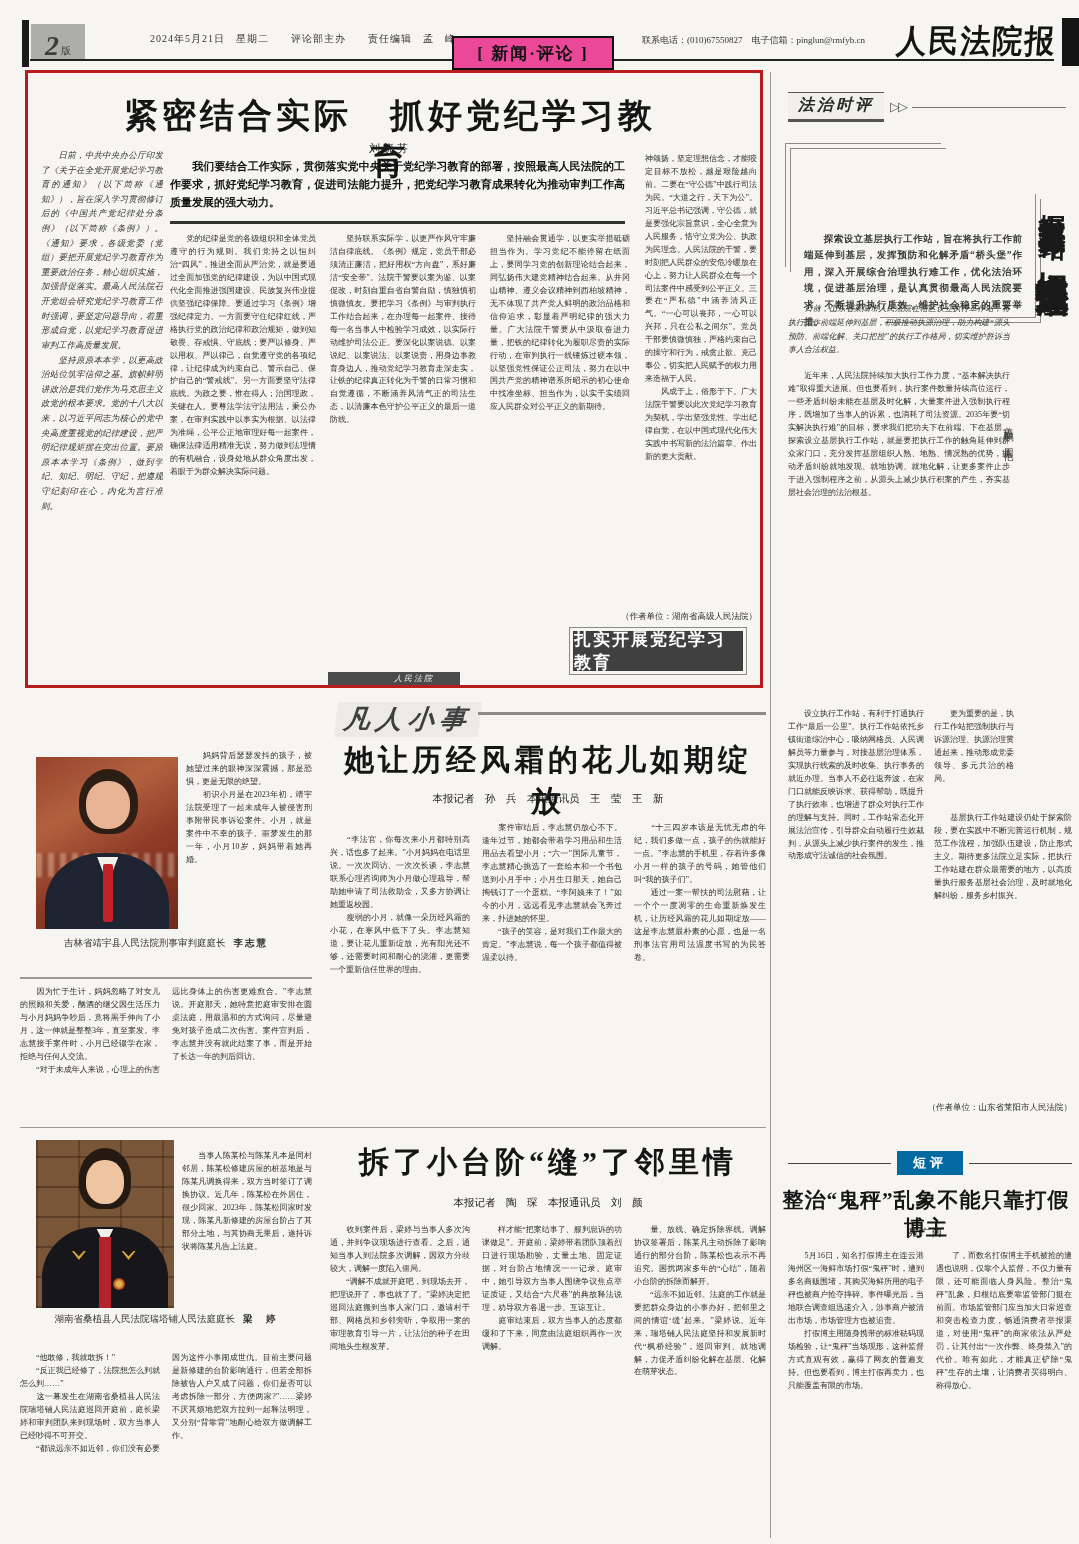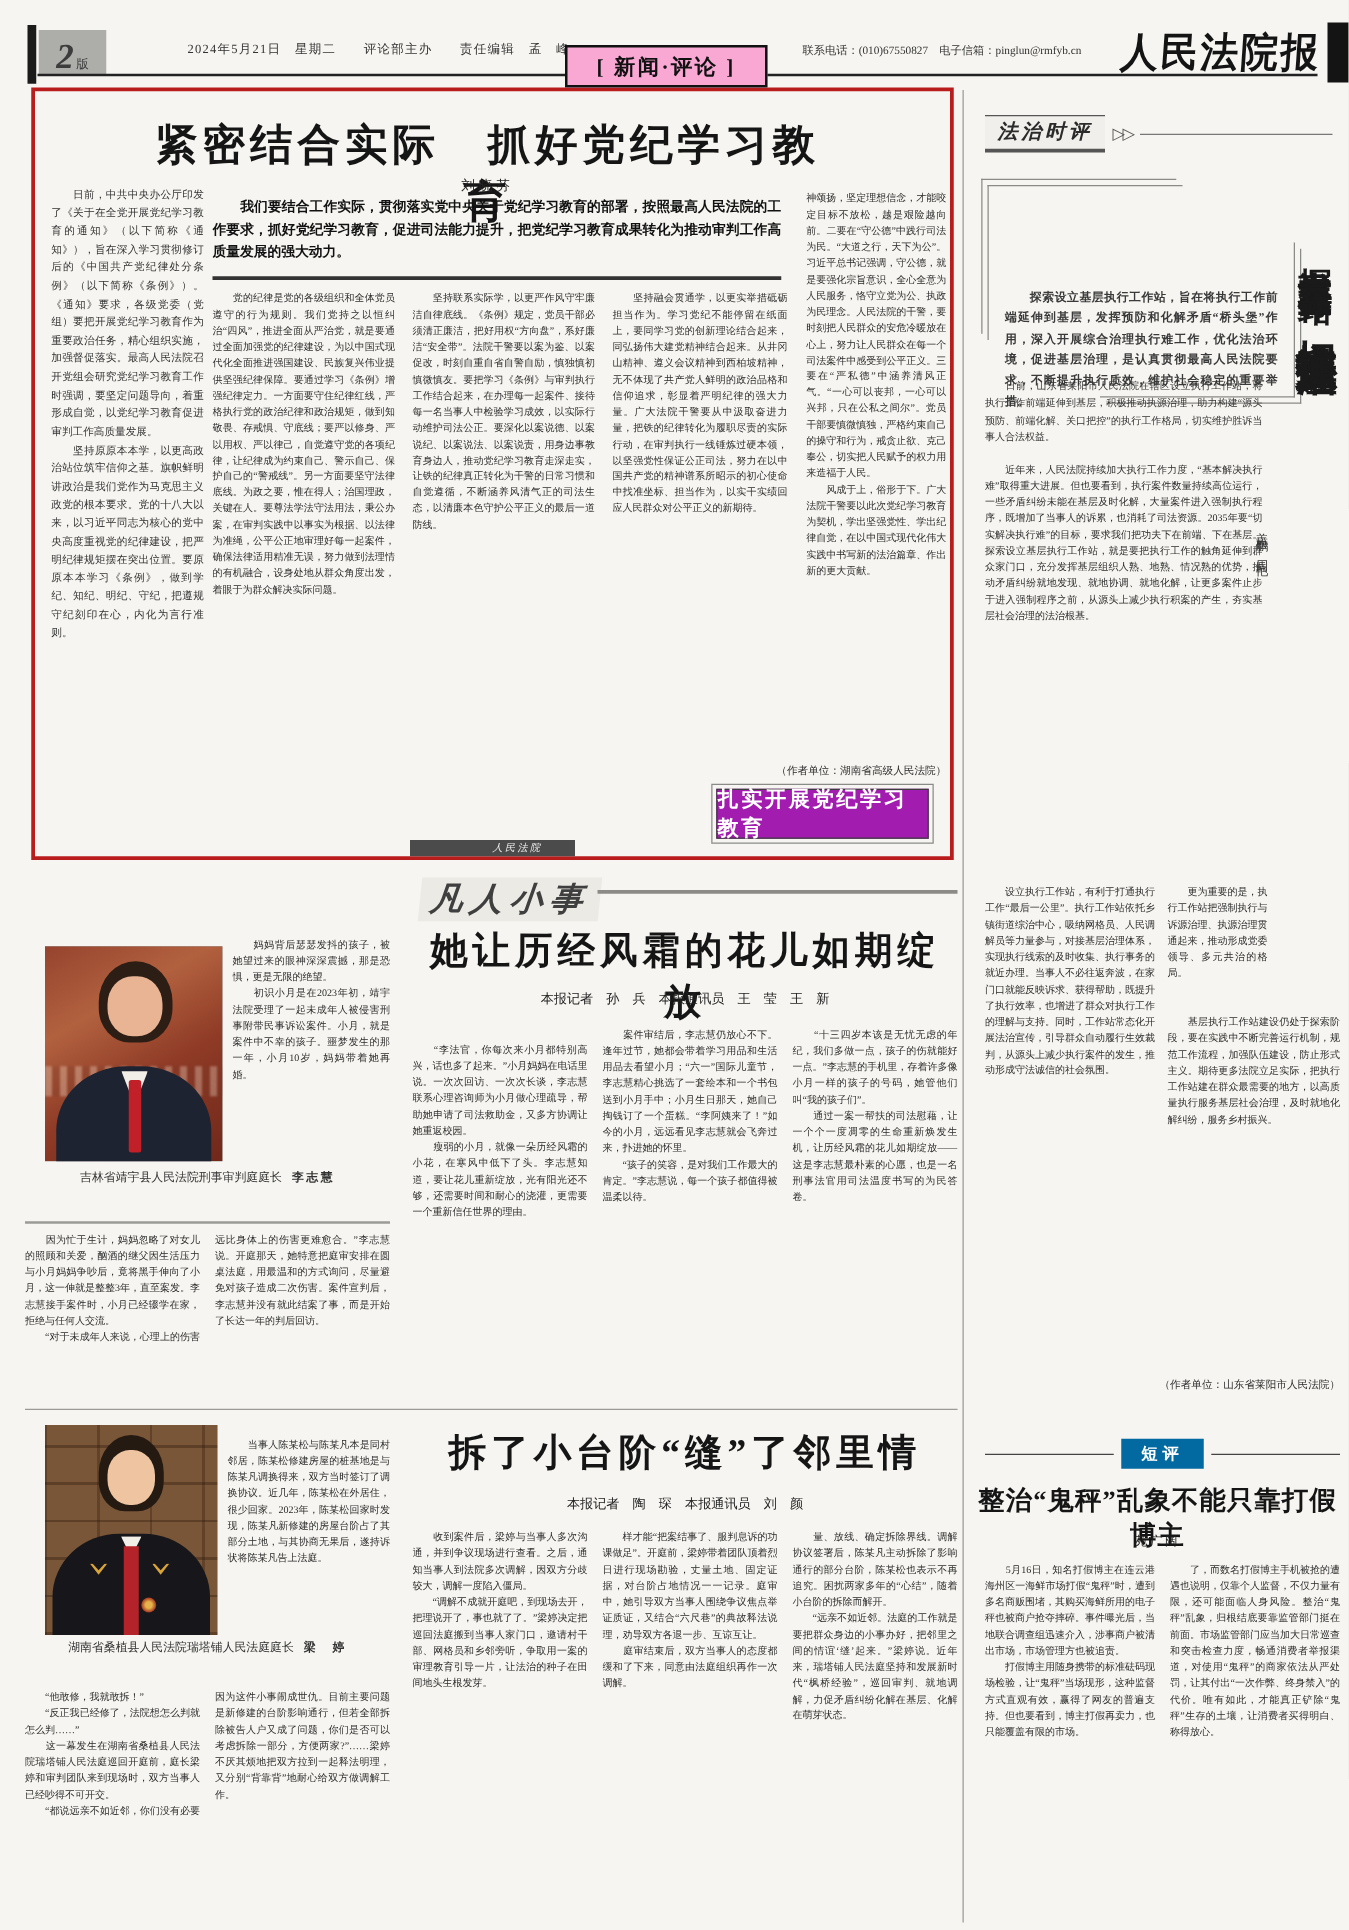--- a/index.html
+++ b/index.html
@@ -1,21 +1,21 @@
 <!DOCTYPE html>
 <html><head>
 <meta charset="utf-8">
 <style>
   html,body{margin:0;padding:0;background:#e9e8e4;}
   #page{position:relative;width:1079px;height:1544px;margin:0 auto;background:#f6f5f1;
         font-family:"Liberation Serif","DejaVu Serif",serif;color:#222;overflow:hidden;}
   .abs{position:absolute;}
   .col{position:absolute;font-size:8px;line-height:1.62;text-align:justify;overflow:hidden;
        white-space:pre-line;color:#2d2d2d;text-justify:inter-ideograph;}
-  .italic-col{font-size:8.5px;line-height:1.72;color:#333;}
+  .italic-col{font-style:italic;font-size:8.5px;line-height:1.72;color:#333;}
   .lead-bold{position:absolute;font-size:11px;font-weight:bold;line-height:1.62;text-align:justify;
        overflow:hidden;color:#111;white-space:pre-line;}
   .headline{position:absolute;font-weight:bold;color:#151515;text-align:center;letter-spacing:4px;
        font-family:"Liberation Serif","DejaVu Serif",serif;}
   .byline{position:absolute;text-align:center;font-size:10.5px;color:#222;}
   .caption{position:absolute;text-align:center;font-size:9.5px;color:#333;line-height:1.5;}
   .caption b{margin-left:8px;letter-spacing:2px;}
   .rule{position:absolute;background:#222;}
   .grayline{position:absolute;background:#9b9a96;}
   .vert{writing-mode:vertical-rl;text-orientation:upright;}
@@ -25,21 +25,21 @@
        color:#3a3a3a;text-align:justify;white-space:pre-line;}
   .quotebox:before{content:"";position:absolute;left:-2px;top:-2px;width:64%;height:74%;
        border-left:1px solid #8a8a86;border-top:1px solid #8a8a86;
        box-shadow:-4px -4px 0 -1px rgba(138,138,134,0);outline:none;}
   .quotebox i.tl{position:absolute;left:-7px;top:-7px;width:64%;height:74%;
        border-left:1px solid #8a8a86;border-top:1px solid #8a8a86;}
   .quotebox i.br{position:absolute;right:-2px;bottom:-2px;width:64%;height:74%;
        border-right:1px solid #8a8a86;border-bottom:1px solid #8a8a86;}
   .quotebox i.br2{position:absolute;right:-7px;bottom:-7px;width:64%;height:74%;
        border-right:1px solid #8a8a86;border-bottom:1px solid #8a8a86;}
-  .banner{position:absolute;background:#a21caf;border:1px solid #3c3c3c;box-shadow:0 0 0 3px #f6f5f1,0 0 0 4px #8a8a86;
+  .banner{position:absolute;background:#404040;border:1px solid #3c3c3c;box-shadow:0 0 0 3px #f6f5f1,0 0 0 4px #8a8a86;
        color:#fff;font-weight:bold;font-size:17px;letter-spacing:2px;display:flex;align-items:center;justify-content:center;}
   .photo{position:absolute;overflow:hidden;background:#888;}
   .photo *{position:absolute;}
   .tagbox{position:absolute;background:#4b4b4b;color:#f2f2f2;font-size:8px;letter-spacing:2px;
        display:flex;align-items:center;justify-content:center;font-style:italic;}
   .script-label{position:absolute;font-weight:bold;font-style:italic;font-size:26px;color:#3f3f3f;
        letter-spacing:6px;background:#eceae4;padding:0 8px;transform:skewX(-6deg);}
   .secline{position:absolute;display:flex;align-items:center;}
   .secline .ln{flex:1;height:1px;background:#444;}
   .secline .bx{background:#0369a1;color:#fff;font-weight:bold;font-size:13px;letter-spacing:4px;
@@ -53,21 +53,21 @@
 
 <div id="page">
 
   <div class="abs" style="left:22px;top:20px;width:7px;height:47px;background:#1b1b1b;"></div>
   <div class="abs" style="left:31px;top:24px;width:54px;height:36px;background:#adadaa;display:flex;align-items:flex-end;justify-content:center;">
     <span style="font-size:28px;font-weight:bold;font-style:italic;color:#3c3c3c;line-height:1;">2</span>
     <span style="font-size:10px;color:#3c3c3c;margin:0 0 2px 2px;">版</span>
   </div>
   <div class="abs" style="left:150px;top:32px;width:430px;height:16px;font-size:10px;color:#333;letter-spacing:1px;">2024年5月21日　星期二　　评论部主办　　责任编辑　孟　峰</div>
   <div class="rule" style="left:30px;top:59px;width:1024px;height:2px;"></div>
-  <div class="abs" style="left:452px;top:36px;width:158px;height:30px;background:#f9a8d4;border:2.5px solid #111;display:flex;align-items:center;justify-content:center;z-index:3;">
+  <div class="abs" style="left:452px;top:36px;width:158px;height:30px;background:#ec4899;border:2.5px solid #111;display:flex;align-items:center;justify-content:center;z-index:3;">
     <span style="font-weight:bold;font-size:17px;letter-spacing:2px;color:#111;">[ 新闻·评论 ]</span>
   </div>
   <div class="abs" style="left:642px;top:34px;width:290px;height:14px;font-size:9px;color:#333;">联系电话：(010)67550827　电子信箱：pinglun@rmfyb.cn</div>
   <div class="abs" style="left:898px;top:20px;width:162px;height:42px;font-size:30px;font-weight:900;color:#141414;letter-spacing:2px;transform:skewX(-4deg) scaleY(1.08);transform-origin:left top;">人民法院报</div>
   <div class="abs" style="left:1062px;top:18px;width:17px;height:48px;background:#141414;"></div>
 
   <div class="abs" style="left:25px;top:70px;width:738px;height:618px;border:3px solid #b91c1c;box-sizing:border-box;">
     <div class="headline" style="left:88px;top:20px;width:548px;font-size:34px;">紧密结合实际　抓好党纪学习教育</div>
     <div class="byline" style="left:88px;top:68px;width:548px;font-size:11px;letter-spacing:3px;">刘晓芬</div>
 

